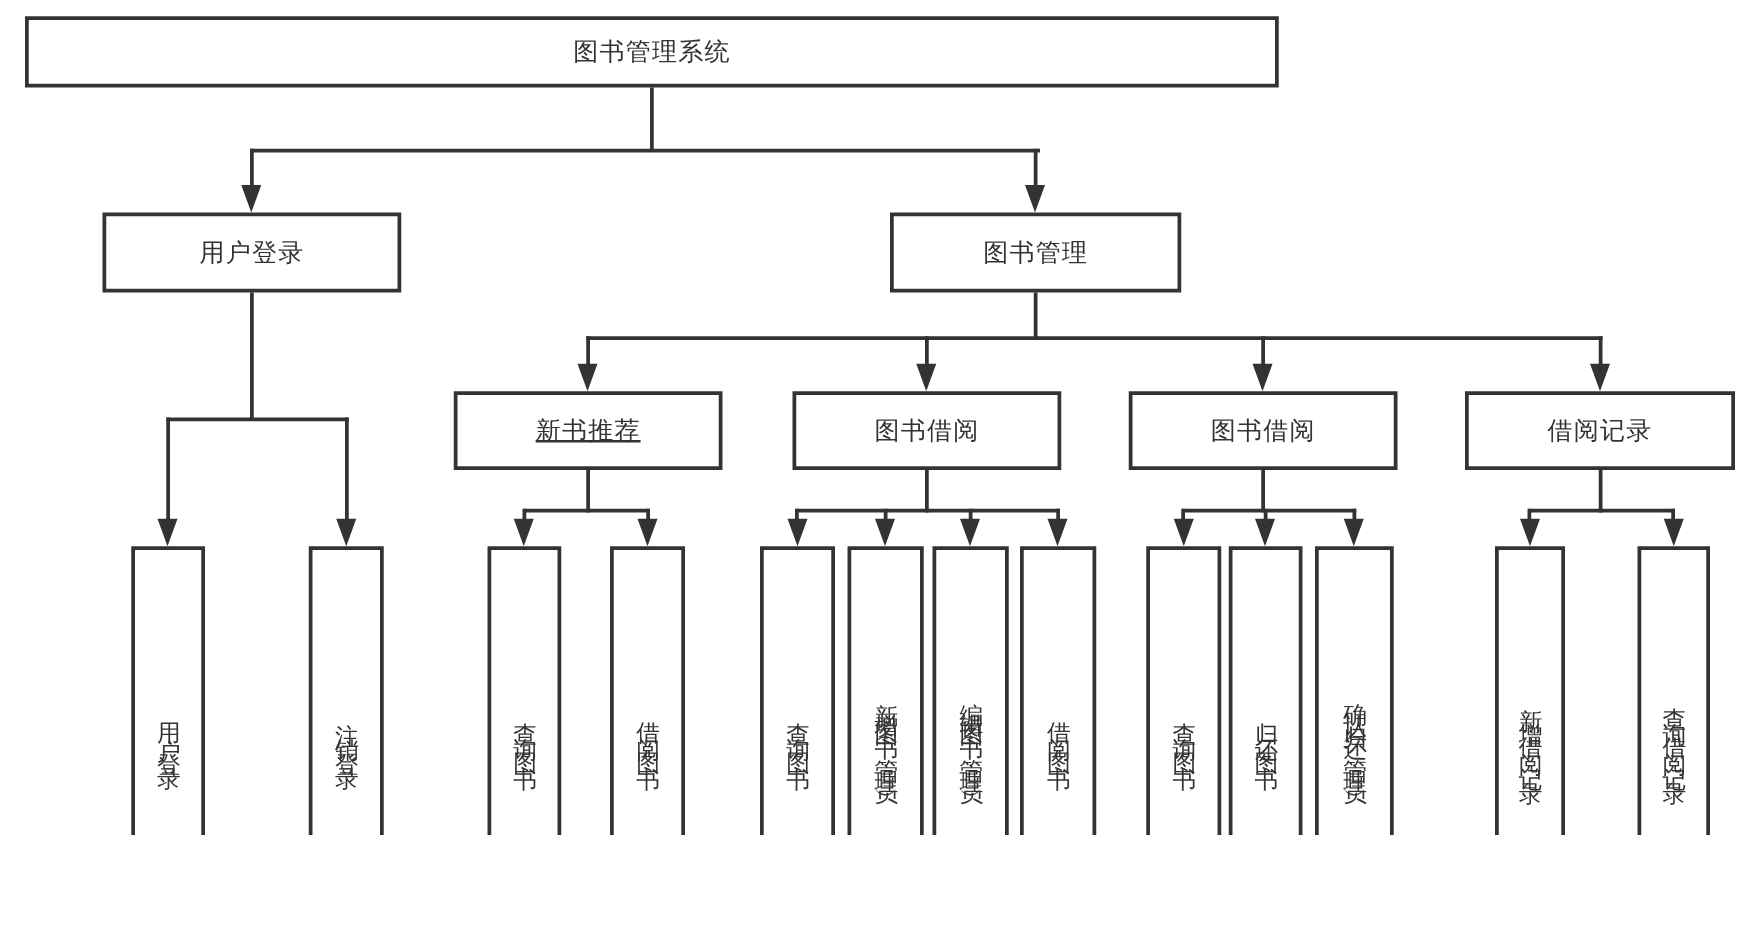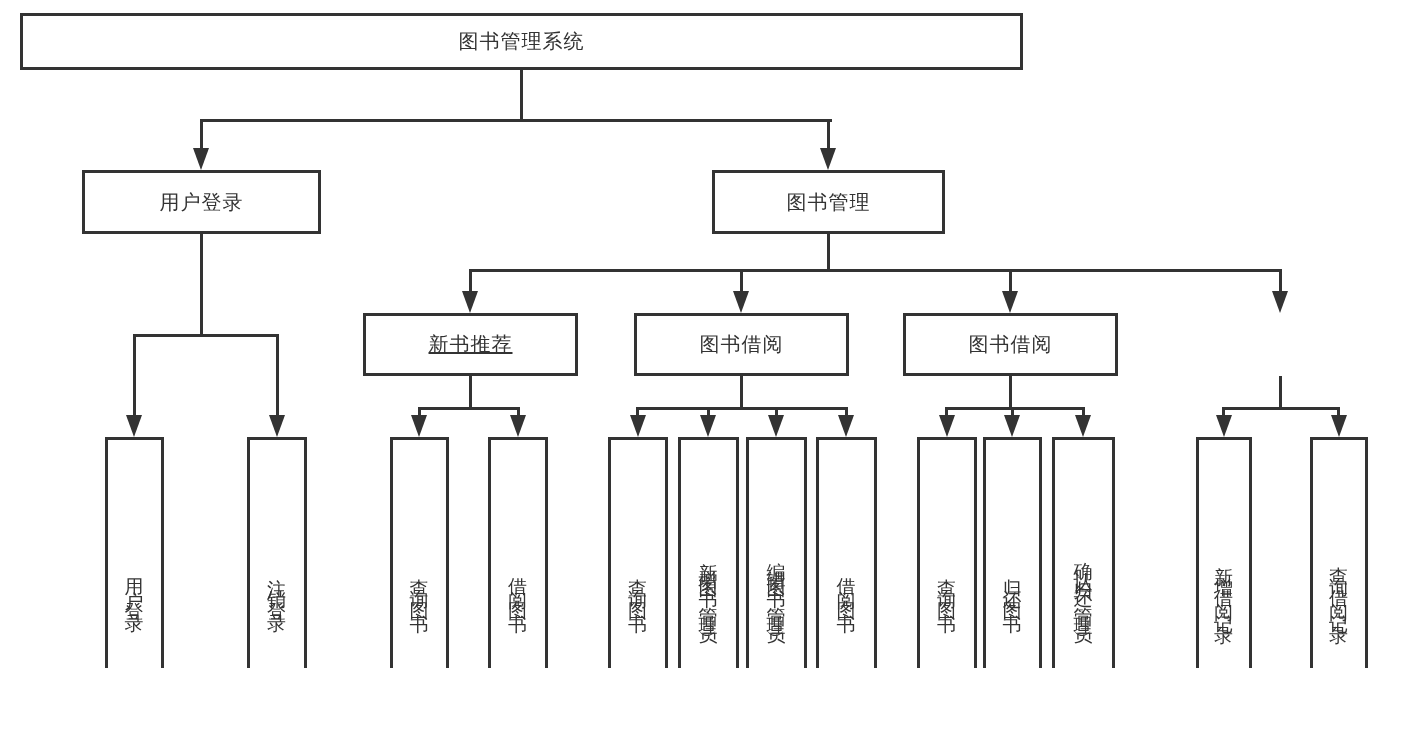--- a/index.html
+++ b/index.html
@@ -78,20 +78,23 @@
   </div>
 
   <div class="node" style="left:634px;top:313px;width:215px;height:63px;">
     <span>图书借阅</span>
   </div>
 
   <div class="node" style="left:903px;top:313px;width:215px;height:63px;">
     <span>图书借阅</span>
   </div>
 
+  <div class="node" style="left:1172px;top:313px;width:216px;height:63px;">
+    <span>借阅记录</span>
+  </div>
 
   <div class="leaf" style="left:105px;width:59px;">
     <span class="vtext v-short">用户登录</span>
   </div>
   <div class="leaf" style="left:247px;width:60px;">
     <span class="vtext v-short">注销登录</span>
   </div>
 
   <div class="leaf" style="left:390px;width:59px;">
     <span class="vtext v-short">查询图书</span>

